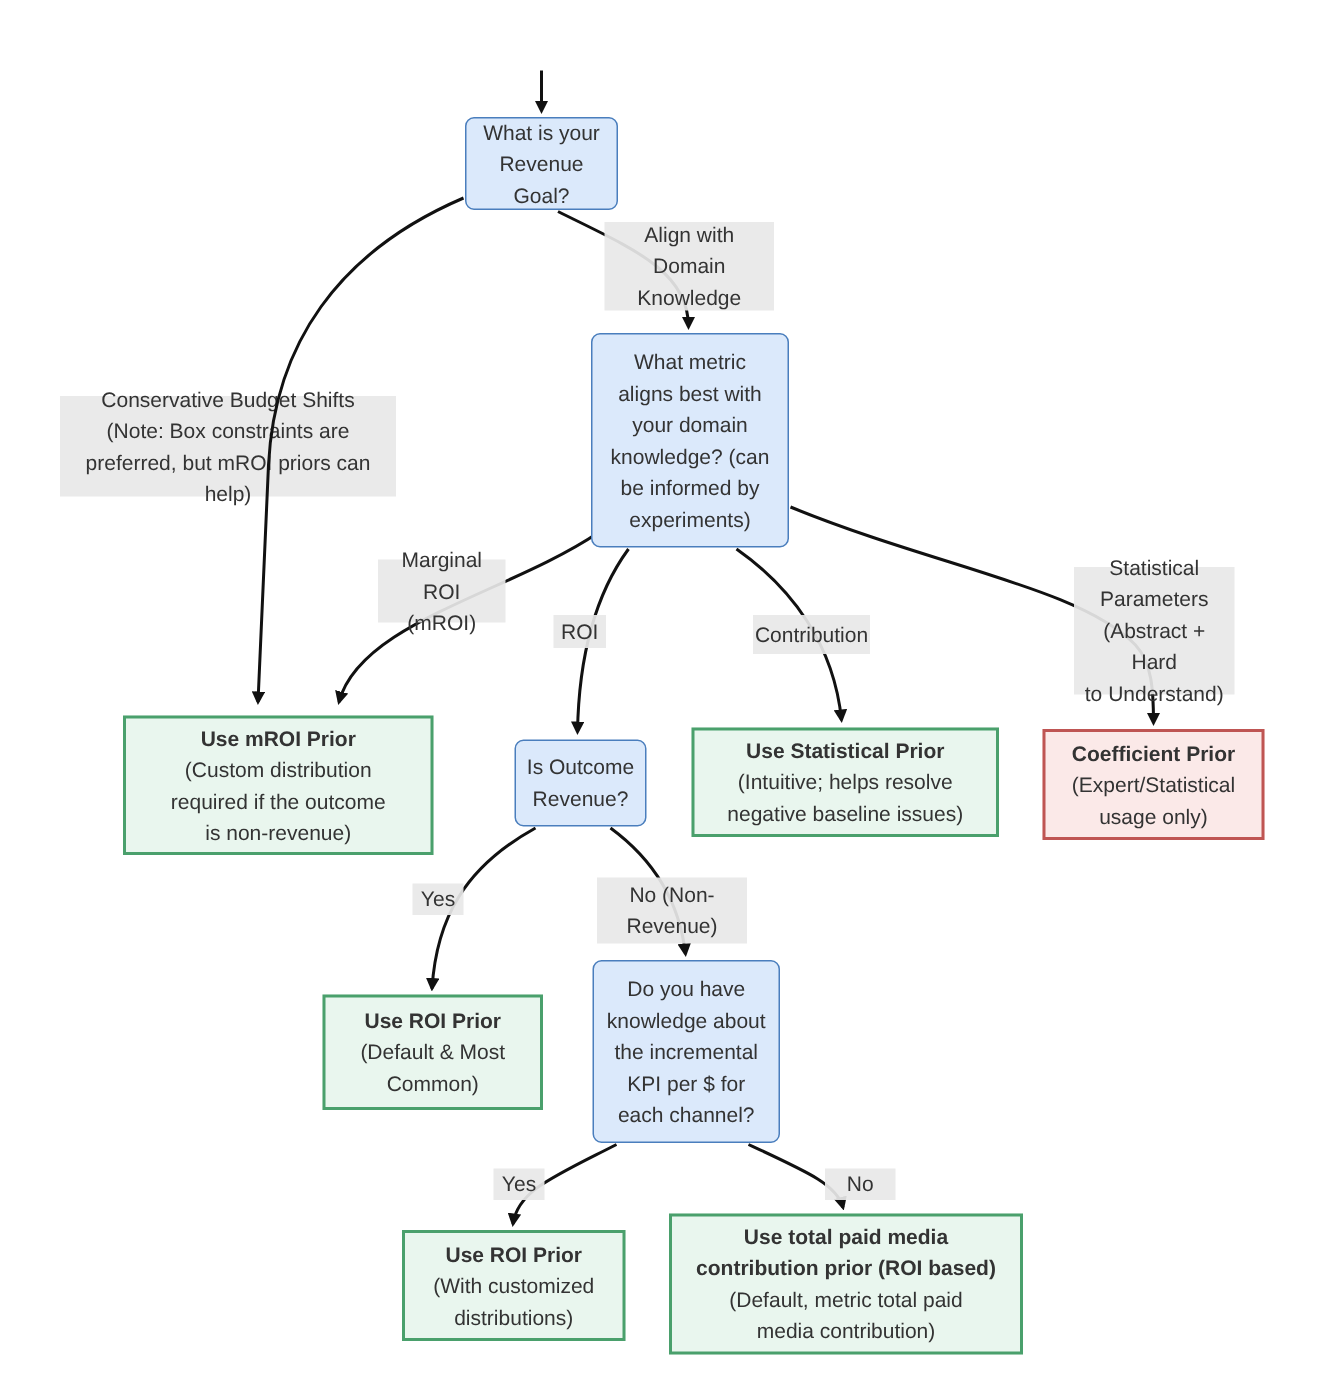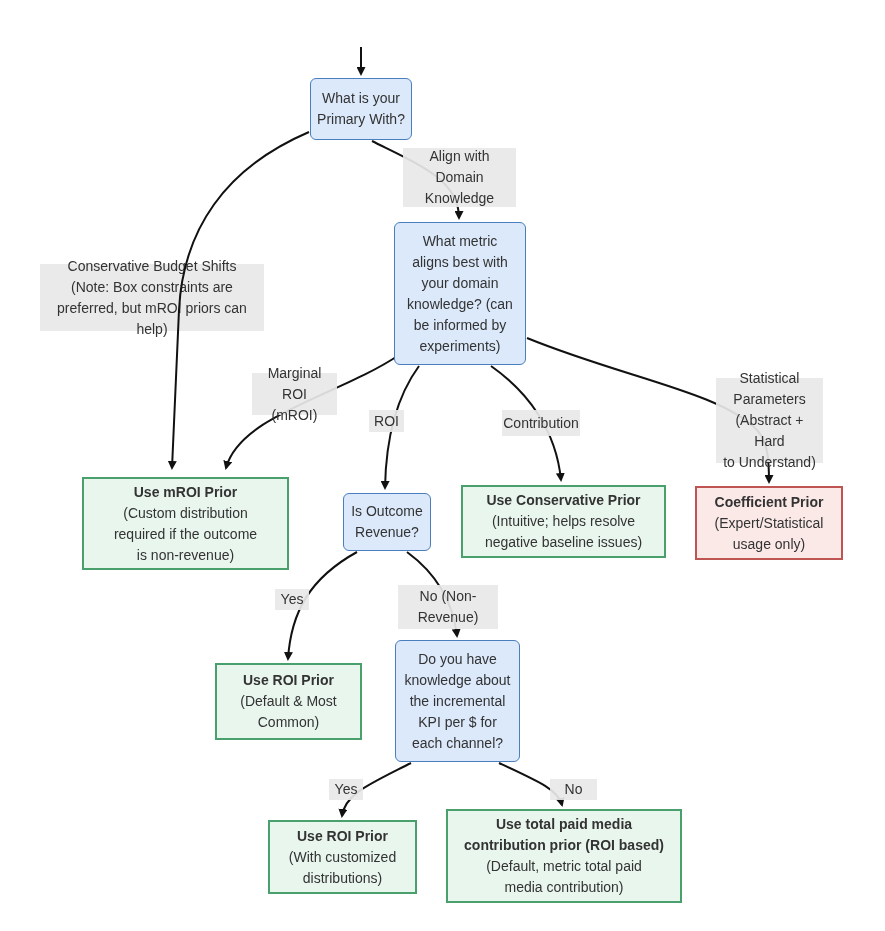--- a/index.html
+++ b/index.html
@@ -114,21 +114,21 @@
 Revenue)</div>
   <div class="edge-label" id="l-yes2">Yes</div>
   <div class="edge-label" id="l-no2">No</div>
 
   <svg class="edges" style="z-index:3" viewBox="0 0 885 931">
     <path class="edge" d="M309,132 C225,168 183,230 179,310 C176,380 174,425 172,468" marker-end="url(#arrow)"></path>
   </svg>
 
 
   <div class="node question" id="n-q-goal">What is your
-Primary With?</div>
+Revenue Goal?</div>
 
   <div class="node question" id="n-q-metric">What metric
 aligns best with
 your domain
 knowledge? (can
 be informed by
 experiments)</div>
 
   <div class="node question" id="n-q-revenue">Is Outcome
 Revenue?</div>
@@ -140,21 +140,21 @@
 is non-revenue)</span>
   </div>
 
   <div class="node question" id="n-q-kpi">Do you have
 knowledge about
 the incremental
 KPI per $ for
 each channel?</div>
 
   <div class="node result" id="n-r-contribution">
-    <span class="title">Use Conservative Prior</span>
+    <span class="title">Use Statistical Prior</span>
     <span class="subtitle">(Intuitive; helps resolve
 negative baseline issues)</span>
   </div>
 
   <div class="node warning" id="n-r-coefficient">
     <span class="title">Coefficient Prior</span>
     <span class="subtitle">(Expert/Statistical
 usage only)</span>
   </div>
 

